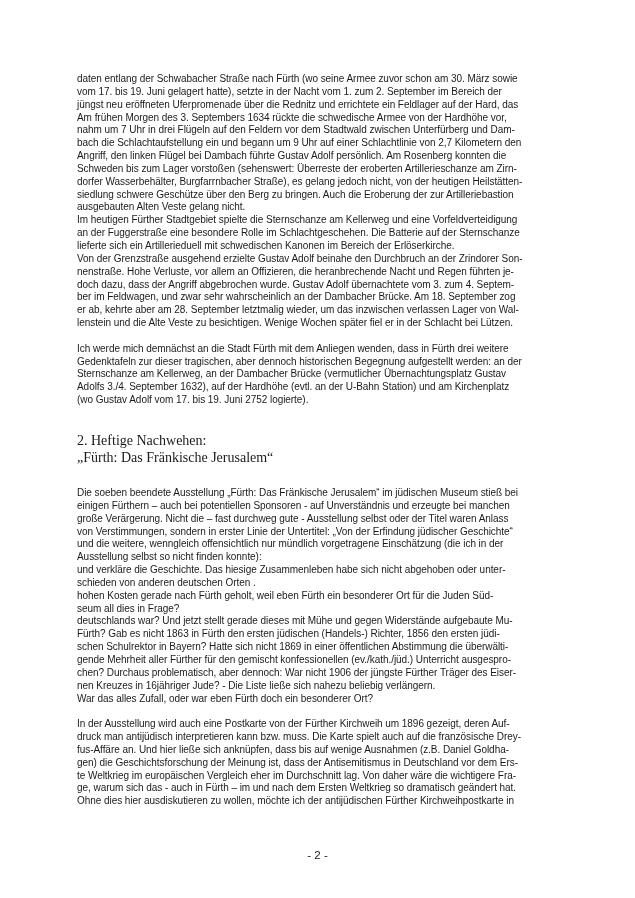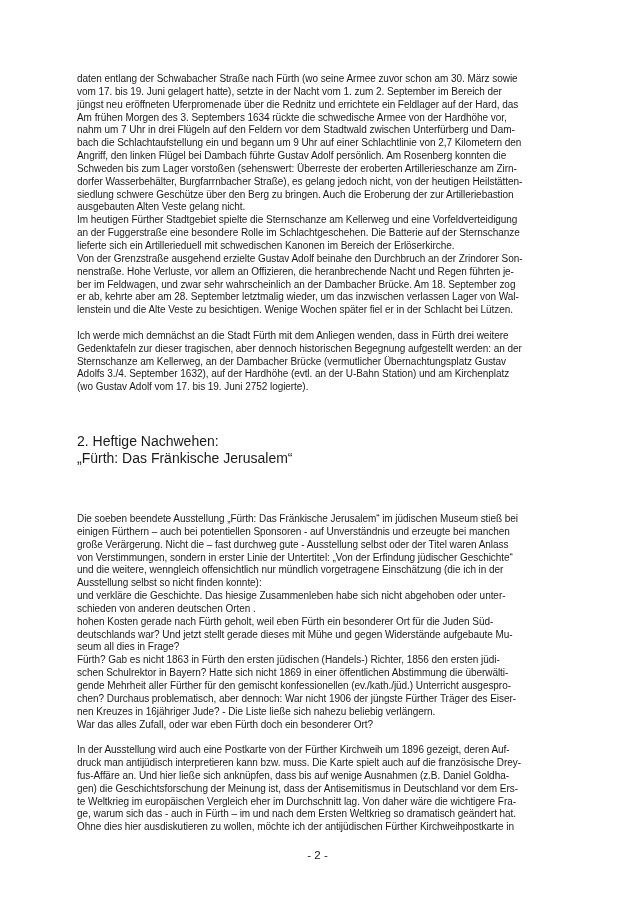--- a/index.html
+++ b/index.html
@@ -14,21 +14,21 @@
     position: absolute; left: 77px; width: 492px;
     font-size: 10px; line-height: 12.85px;
     letter-spacing: -0.05px;
   }
   .line { display: block; white-space: nowrap; height: 12.85px; }
   .blank { display: block; height: 12.85px; }
   .heading {
     position: absolute; left: 77px; top: 433px;
     font-size: 14px; line-height: 16.5px; color: #1a1a1a;
   }
-  .heading .line { height: 16.5px; }
+  .heading .line { height: 16.5px; font-family: Liberation Serif, serif; }
   .pagenum {
     position: absolute; left: 0; width: 635px; top: 849px;
     text-align: center; font-size: 11.5px; color: #1a1a1a;
   }
 </style>
 </head>
 <body>
 
 <div class="page">
 
@@ -42,48 +42,49 @@
     <span class="line">Angriff, den linken Flügel bei Dambach führte Gustav Adolf persönlich. Am Rosenberg konnten die</span>
     <span class="line">Schweden bis zum Lager vorstoßen (sehenswert: Überreste der eroberten Artillerieschanze am Zirn-</span>
     <span class="line">dorfer Wasserbehälter, Burgfarrnbacher Straße), es gelang jedoch nicht, von der heutigen Heilstätten-</span>
     <span class="line">siedlung schwere Geschütze über den Berg zu bringen. Auch die Eroberung der zur Artilleriebastion</span>
     <span class="line">ausgebauten Alten Veste gelang nicht.</span>
     <span class="line">Im heutigen Fürther Stadtgebiet spielte die Sternschanze am Kellerweg und eine Vorfeldverteidigung</span>
     <span class="line">an der Fuggerstraße eine besondere Rolle im Schlachtgeschehen. Die Batterie auf der Sternschanze</span>
     <span class="line">lieferte sich ein Artillerieduell mit schwedischen Kanonen im Bereich der Erlöserkirche.</span>
     <span class="line">Von der Grenzstraße ausgehend erzielte Gustav Adolf beinahe den Durchbruch an der Zrindorer Son-</span>
     <span class="line">nenstraße. Hohe Verluste, vor allem an Offizieren, die heranbrechende Nacht und Regen führten je-</span>
+    <span class="line">doch dazu, dass der Angriff abgebrochen wurde. Gustav Adolf übernachtete vom 3. zum 4. Septem-</span>
     <span class="line">ber im Feldwagen, und zwar sehr wahrscheinlich an der Dambacher Brücke. Am 18. September zog</span>
     <span class="line">er ab, kehrte aber am 28. September letztmalig wieder, um das inzwischen verlassen Lager von Wal-</span>
     <span class="line">lenstein und die Alte Veste zu besichtigen. Wenige Wochen später fiel er in der Schlacht bei Lützen.</span>
     <span class="blank"></span>
     <span class="line">Ich werde mich demnächst an die Stadt Fürth mit dem Anliegen wenden, dass in Fürth drei weitere</span>
     <span class="line">Gedenktafeln zur dieser tragischen, aber dennoch historischen Begegnung aufgestellt werden: an der</span>
     <span class="line">Sternschanze am Kellerweg, an der Dambacher Brücke (vermutlicher Übernachtungsplatz Gustav</span>
     <span class="line">Adolfs 3./4. September 1632), auf der Hardhöhe (evtl. an der U-Bahn Station) und am Kirchenplatz</span>
     <span class="line">(wo Gustav Adolf vom 17. bis 19. Juni 2752 logierte).</span>
   </div>
 
   <div class="heading">
     <span class="line">2. Heftige Nachwehen:</span>
     <span class="line">„Fürth: Das Fränkische Jerusalem“</span>
   </div>
 
-  <div class="body-text" style="top:487px;margin-top:26px;">
+  <div class="body-text" style="top:487px;">
     <span class="line">Die soeben beendete Ausstellung „Fürth: Das Fränkische Jerusalem“ im jüdischen Museum stieß bei</span>
     <span class="line">einigen Fürthern – auch bei potentiellen Sponsoren - auf Unverständnis und erzeugte bei manchen</span>
     <span class="line">große Verärgerung. Nicht die – fast durchweg gute - Ausstellung selbst oder der Titel waren Anlass</span>
     <span class="line">von Verstimmungen, sondern in erster Linie der Untertitel: „Von der Erfindung jüdischer Geschichte“</span>
     <span class="line">und die weitere, wenngleich offensichtlich nur mündlich vorgetragene Einschätzung (die ich in der</span>
     <span class="line">Ausstellung selbst so nicht finden konnte):</span>
     <span class="line">und verkläre die Geschichte. Das hiesige Zusammenleben habe sich nicht abgehoben oder unter-</span>
     <span class="line">schieden von anderen deutschen Orten .</span>
     <span class="line">hohen Kosten gerade nach Fürth geholt, weil eben Fürth ein besonderer Ort für die Juden Süd-</span>
+    <span class="line">seum all dies in Frage?</span>
     <span class="line">deutschlands war? Und jetzt stellt gerade dieses mit Mühe und gegen Widerstände aufgebaute Mu-</span>
-    <span class="line">seum all dies in Frage?</span>
     <span class="line">Fürth? Gab es nicht 1863 in Fürth den ersten jüdischen (Handels-) Richter, 1856 den ersten jüdi-</span>
     <span class="line">schen Schulrektor in Bayern? Hatte sich nicht 1869 in einer öffentlichen Abstimmung die überwälti-</span>
     <span class="line">gende Mehrheit aller Fürther für den gemischt konfessionellen (ev./kath./jüd.) Unterricht ausgespro-</span>
     <span class="line">chen? Durchaus problematisch, aber dennoch: War nicht 1906 der jüngste Fürther Träger des Eiser-</span>
     <span class="line">nen Kreuzes in 16jähriger Jude? - Die Liste ließe sich nahezu beliebig verlängern.</span>
     <span class="line">War das alles Zufall, oder war eben Fürth doch ein besonderer Ort?</span>
     <span class="blank"></span>
     <span class="line">In der Ausstellung wird auch eine Postkarte von der Fürther Kirchweih um 1896 gezeigt, deren Auf-</span>
     <span class="line">druck man antijüdisch interpretieren kann bzw. muss. Die Karte spielt auch auf die französische Drey-</span>
     <span class="line">fus-Affäre an. Und hier ließe sich anknüpfen, dass bis auf wenige Ausnahmen (z.B. Daniel Goldha-</span>

